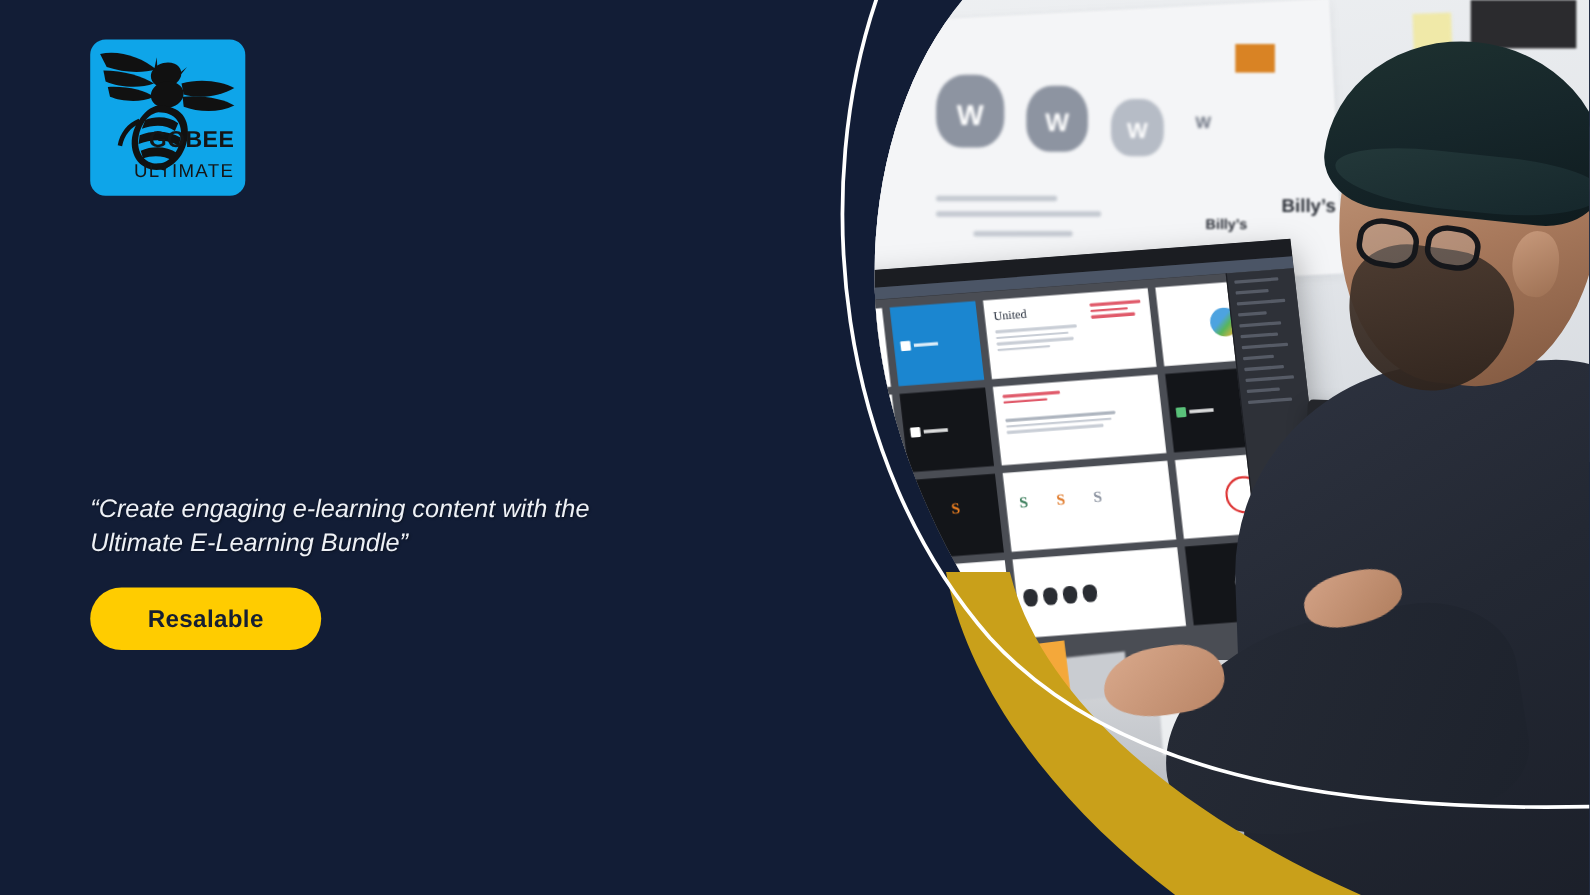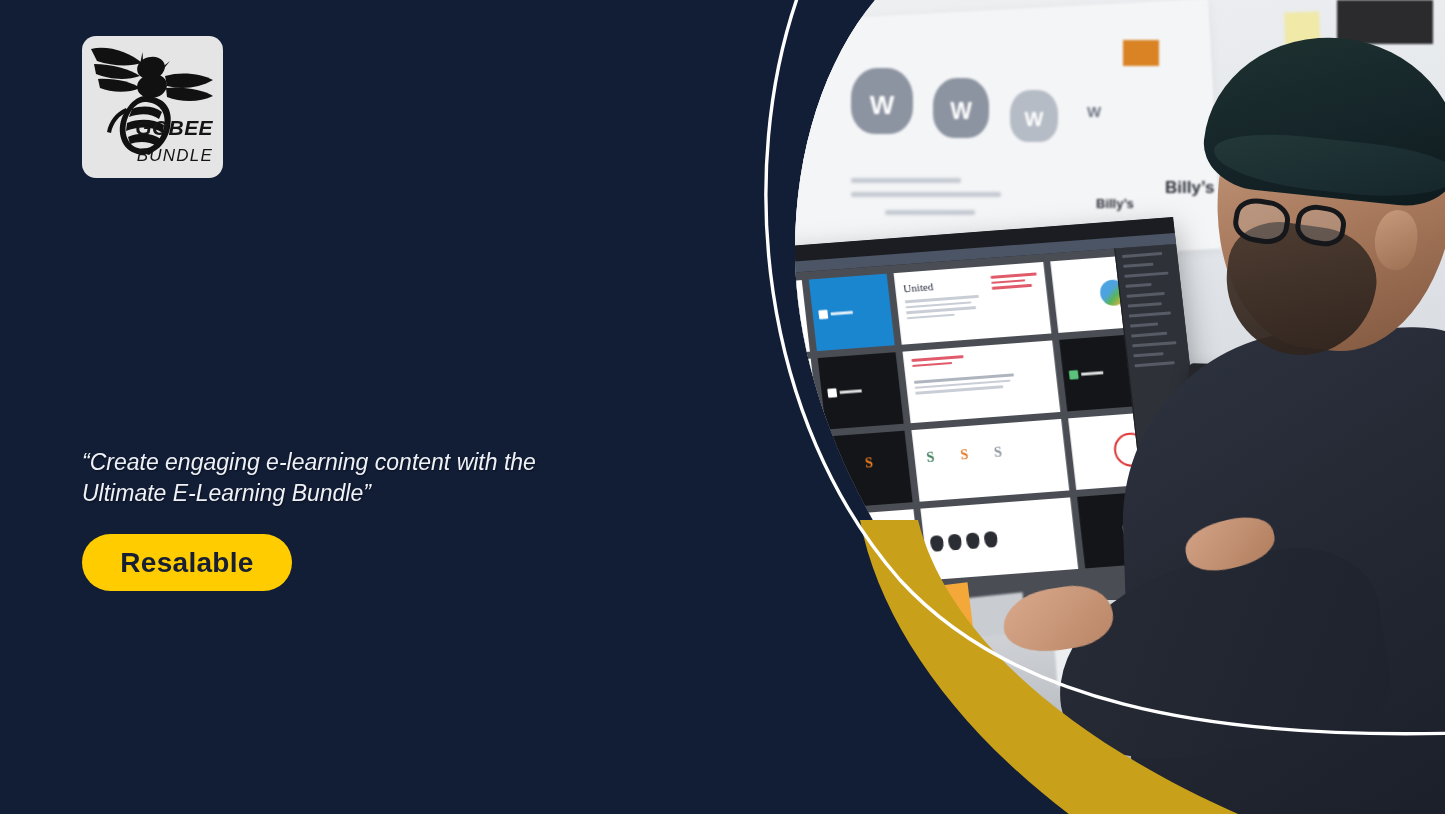--- a/index.html
+++ b/index.html
@@ -217,21 +217,21 @@
   
   .white-arc {
     position:absolute; left:0; top:0; width:1445px; height:814px;
     pointer-events:none;
   }
 
   
   .logo-box {
     position:absolute; left:82px; top:36px;
     width:141px; height:142px;
-    background:#e5e5e5; border-radius:14px;font-style:italic;
+    background:#0ea5e9; border-radius:14px;
   }
   .logo-svg { position:absolute; left:0; top:0; }
   .logo-brand {
     position:absolute; left:0; right:10px; bottom:38px;
     text-align:right; font-size:21px; font-weight:bold;
     color:#151515; letter-spacing:.4px;
   }
   .logo-sub {
     position:absolute; left:0; right:10px; bottom:12px;
     text-align:right; font-size:17px; color:#151515; letter-spacing:1.2px;
@@ -258,21 +258,21 @@
   .subtitle {
     position:absolute; left:82px; top:447px; width:520px;
     font-size:23px; font-style:italic; font-weight:500;
     color:#eef1f6; line-height:1.33;
     text-shadow:1px 1px 2px rgba(0,0,0,.4);
   }
   .cta {
     position:absolute; left:82px; top:534px;
     width:210px; height:57px; border-radius:29px;
     background:#ffcc00; border:none; cursor:pointer;
-    color:#161f33; font-size:28px; font-weight:bold;
+    color:#161f33; font-size:22px; font-weight:bold;
     font-family:"Liberation Sans", sans-serif;
     letter-spacing:.3px;
     display:flex; align-items:center; justify-content:center;
   }
 </style>
 </head>
 <body>
 
 <div id="banner">
 
@@ -474,21 +474,21 @@
 
         <path d="M50 73 C 60 69 72 70 80 76 L 77 83 C 69 77 58 77 47 81 Z"></path>
         <path d="M45 87 C 57 82 72 83 82 89 L 81 97 C 70 90 56 90 44 95 Z"></path>
         <path d="M46 101 C 57 96 70 97 79 103 L 75 110 C 67 105 56 105 48 108 Z"></path>
         <path d="M54 114 C 61 112 68 112 72 115 L 67 119 C 62 117 58 117 55 118 Z"></path>
 
         <path d="M44 72 C 34 76 27 85 25 96 L 29 97 C 31 87 37 79 46 76 Z"></path>
       </g>
     </svg>
     <div class="logo-brand">GOBEE</div>
-    <div class="logo-sub">BUNDLE</div>
+    <div class="logo-sub">ULTIMATE</div>
   </div>
 
 
   <div class="subtitle">“Create engaging e-learning content with the Ultimate E-Learning Bundle”</div>
 
   <button class="cta">Resalable</button>
 
 </div>
 
 </body></html>

